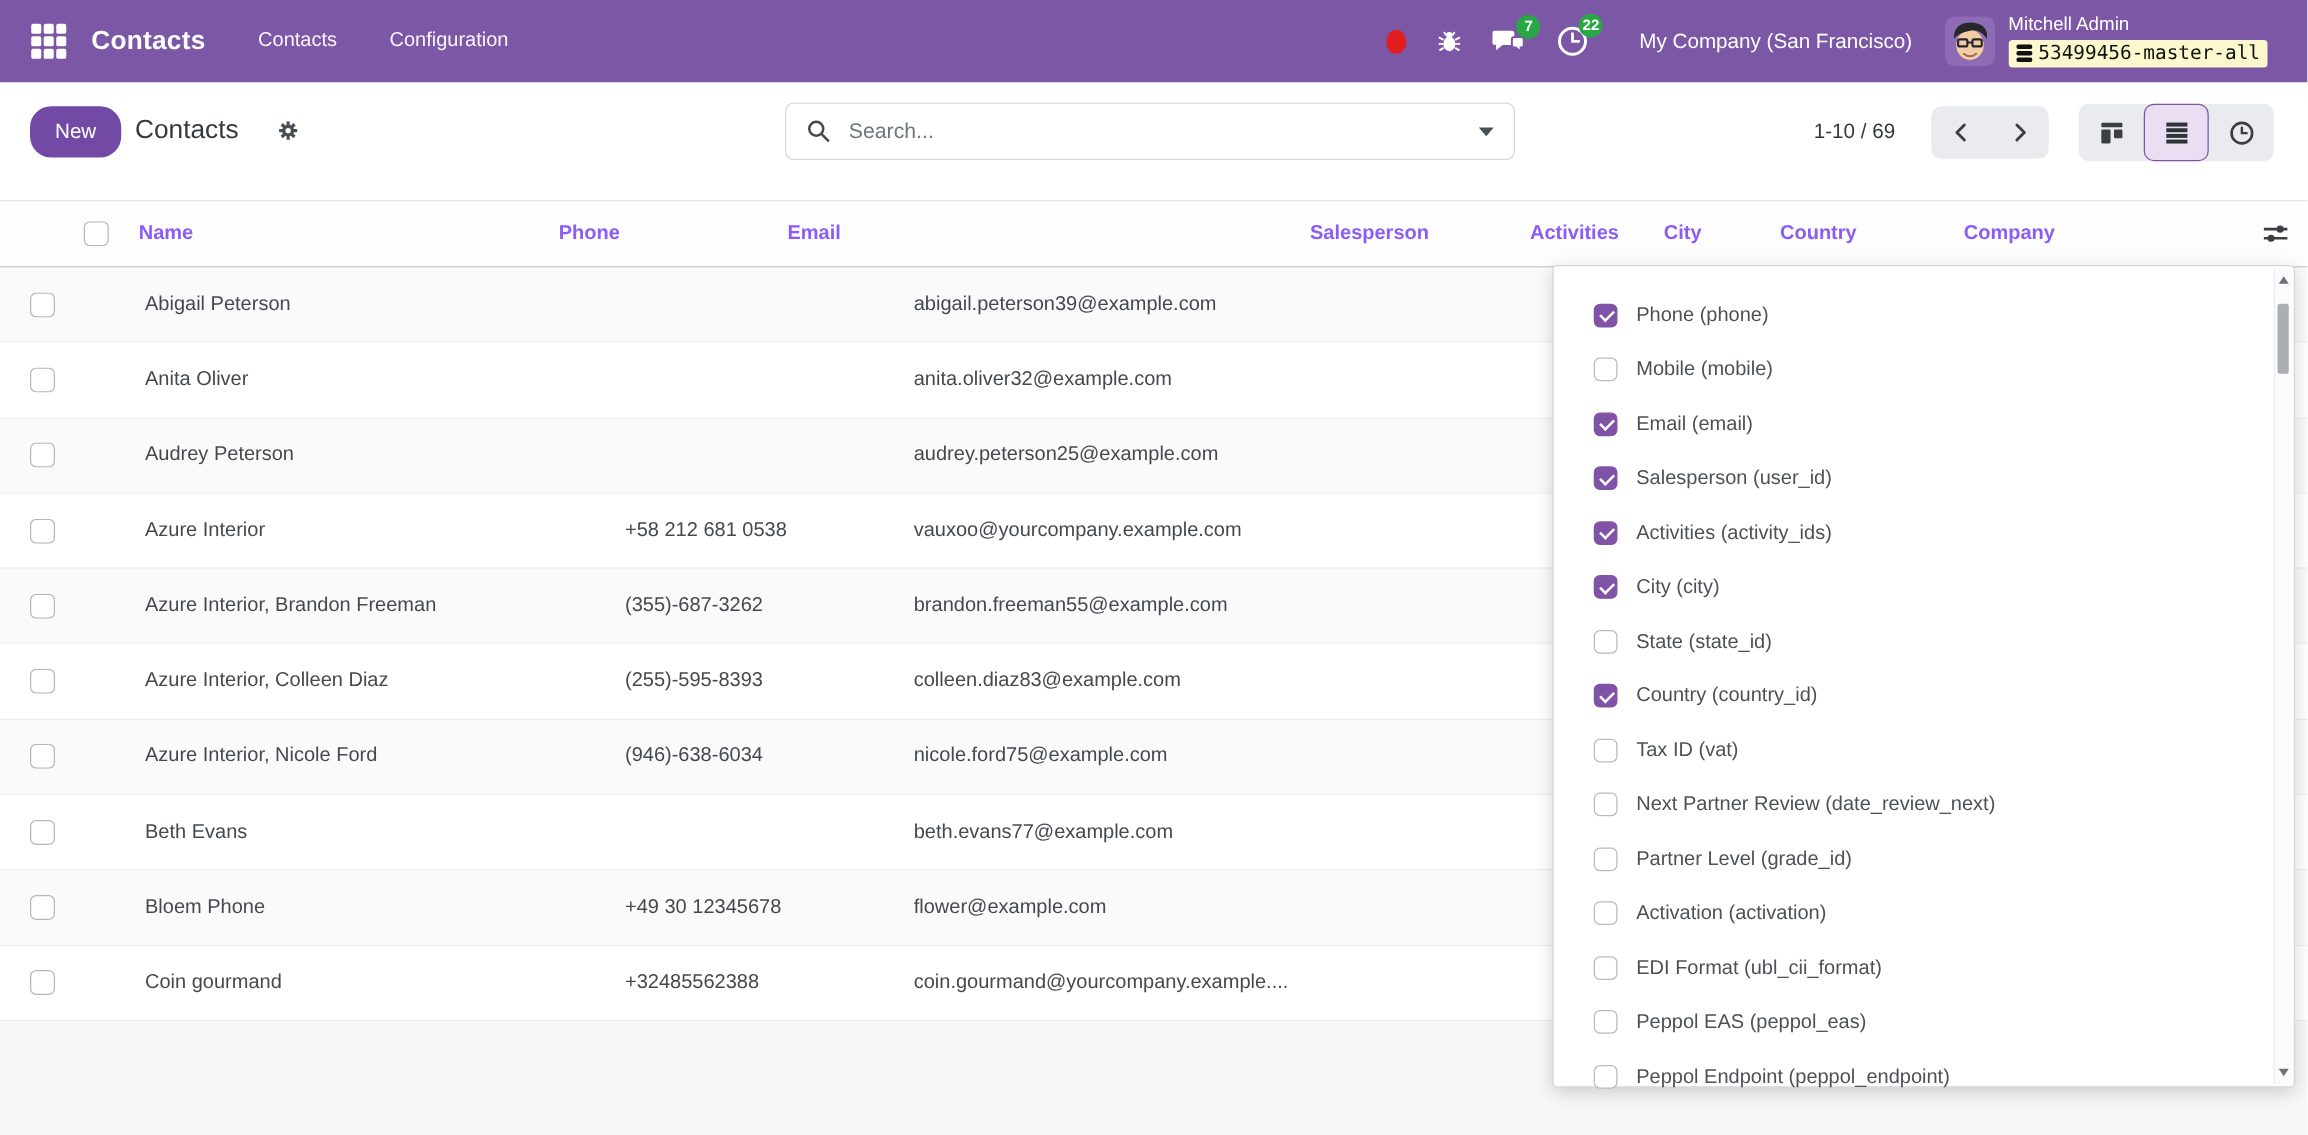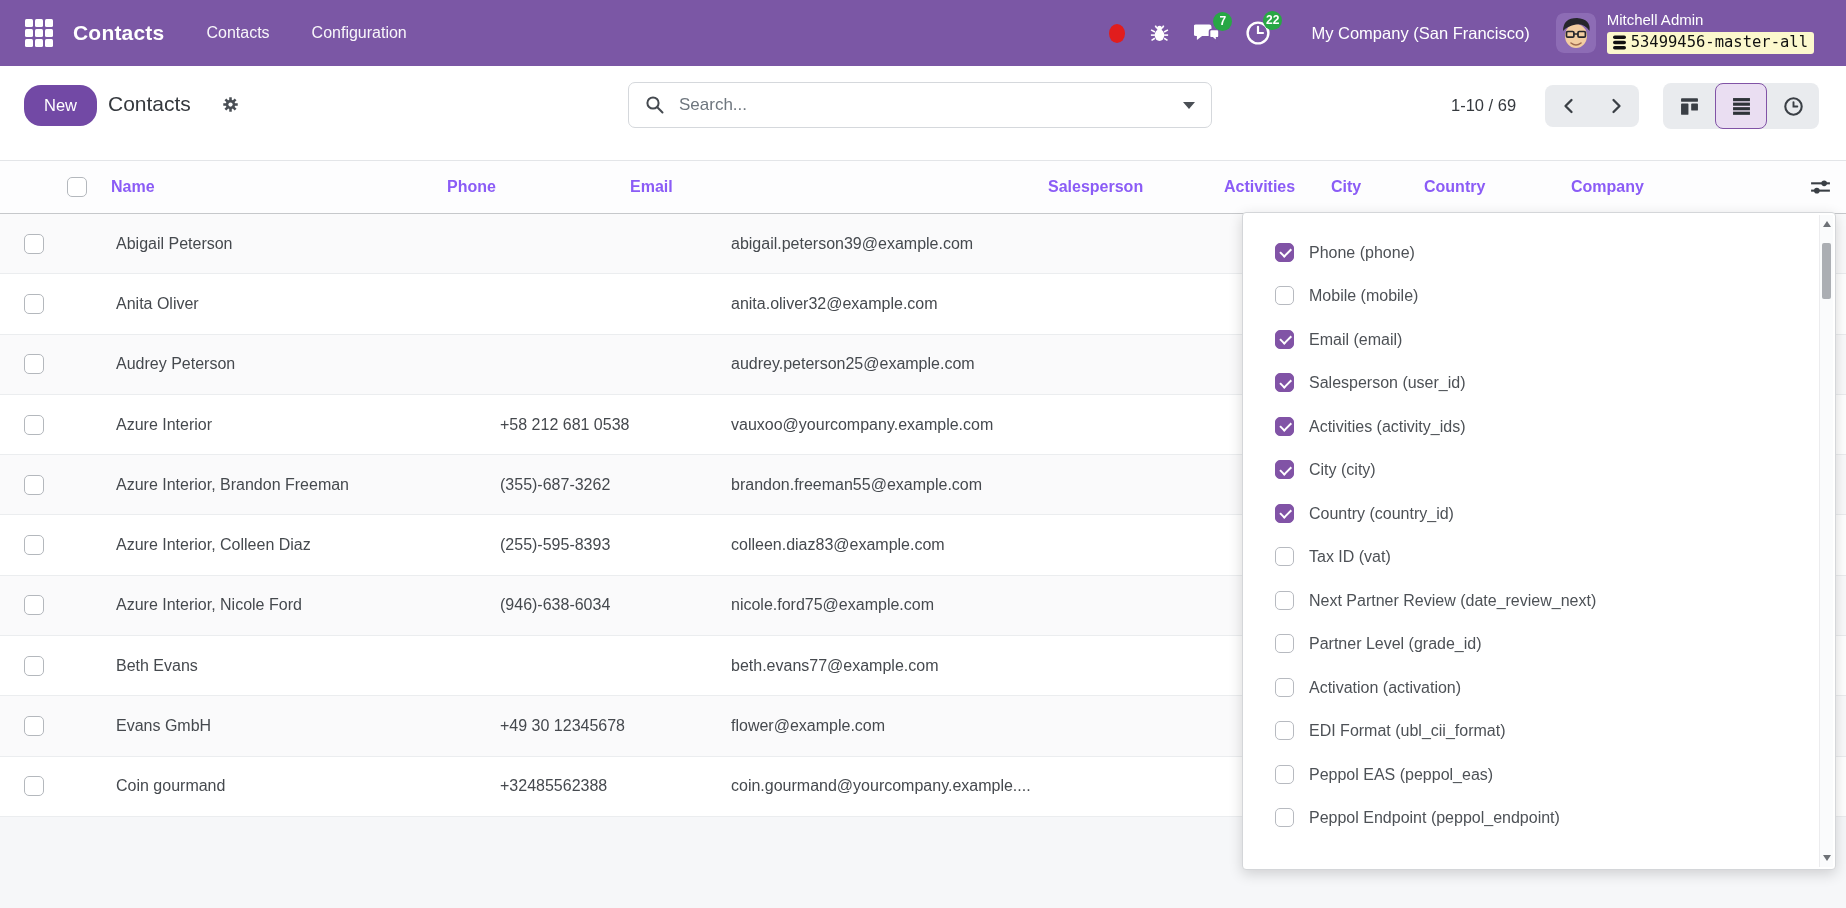--- a/index.html
+++ b/index.html
@@ -380,21 +380,21 @@
             <path d="M11 6.6 V11 H7" fill="none" stroke="#78828b" stroke-width="2"></path>
           </svg></span></div>
     <div class="cell"></div>
       <div class="cell"></div>
       <div class="cell"></div>
   </div>
   <div class="trow">
     <div class="cell c-check">
         <span class="cb"></span>
       </div>
-    <div class="cell">Evans GmbH</div>
+    <div class="cell">Bloem Phone</div>
     <div class="cell">+49 30 12345678</div>
     <div class="cell">flower@example.com</div>
     <div class="cell"></div>
     <div class="cell"><span class="clock-icon"><svg width="23" height="23" viewBox="0 0 22 22">
             <circle cx="11" cy="11" r="8.4" fill="none" stroke="#78828b" stroke-width="2.3"></circle>
             <path d="M11 6.6 V11 H7" fill="none" stroke="#78828b" stroke-width="2"></path>
           </svg></span></div>
     <div class="cell"></div>
       <div class="cell"></div>
       <div class="cell"></div>
@@ -435,20 +435,24 @@
       <span class="dd-cb" data-checked="true"></span>
       <span class="dd-label">Salesperson (user_id)</span>
     </label>
     <label class="dd-item">
       <span class="dd-cb" data-checked="true"></span>
       <span class="dd-label">Activities (activity_ids)</span>
     </label>
     <label class="dd-item">
       <span class="dd-cb" data-checked="true"></span>
       <span class="dd-label">City (city)</span>
+    </label>
+    <label class="dd-item">
+      <span class="dd-cb" data-checked="false"></span>
+      <span class="dd-label">State (state_id)</span>
     </label>
     <label class="dd-item">
       <span class="dd-cb" data-checked="true"></span>
       <span class="dd-label">Country (country_id)</span>
     </label>
     <label class="dd-item">
       <span class="dd-cb" data-checked="false"></span>
       <span class="dd-label">Tax ID (vat)</span>
     </label>
     <label class="dd-item">

